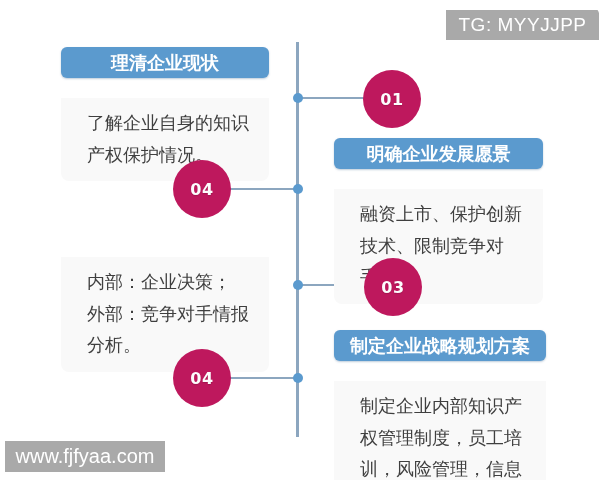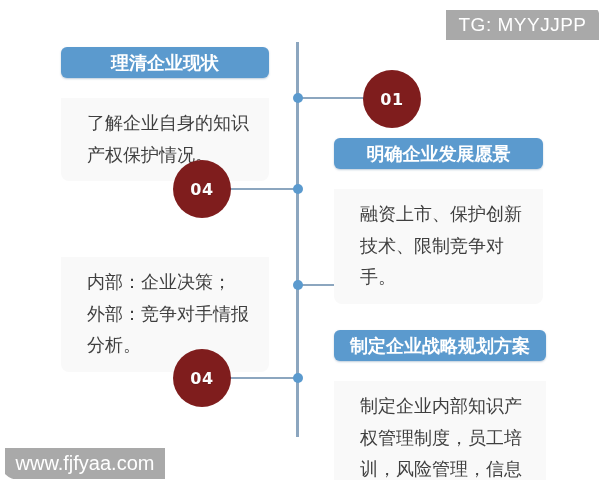--- a/index.html
+++ b/index.html
@@ -15,21 +15,21 @@
   .conn2{left:200px;top:188px;width:98px;}
   .conn3{left:298px;top:284px;width:70px;}
   .conn4{left:200px;top:377px;width:98px;}
   .dot{position:absolute;width:10px;height:10px;border-radius:50%;background:#5B9ACE;z-index:2;}
   .dot1{left:293px;top:93px;}
   .dot2{left:293px;top:184px;}
   .dot3{left:293px;top:280px;}
   .dot4{left:293px;top:373px;}
   
   .num-circle{
-    position:absolute;width:58px;height:58px;border-radius:50%;background:#7f1d1d;
+    position:absolute;width:58px;height:58px;border-radius:50%;background:#be185d;
     color:#fdfdfd;font-weight:bold;font-size:16px;letter-spacing:.5px;
     display:flex;align-items:center;justify-content:center;z-index:3;
     text-shadow:0 1px 1px rgba(0,0,0,.15);
   }
   .c01{left:363px;top:70px;}
   .c02{left:173px;top:160px;}
   .c03{left:364px;top:258px;}
   .c04{left:173px;top:349px;}
   
   .card{position:absolute;z-index:2;}
@@ -52,21 +52,21 @@
   .card3 .bd{min-height:62px;}
   .card4{left:334px;top:330px;width:212px;}
   .card4 .bd{min-height:74px;}
   
   .tag{
     position:absolute;background:#A9A9A9;color:#ffffff;
     display:flex;align-items:center;justify-content:center;z-index:4;
     font-family:"Liberation Sans","DejaVu Sans",sans-serif;
   }
   .tag-top{left:446px;top:10px;width:153px;height:30px;font-size:19px;letter-spacing:.5px;}
-  .tag-bottom{left:5px;top:441px;width:160px;height:31px;font-size:20px;margin-top:7px;}
+  .tag-bottom{left:5px;top:441px;width:160px;height:31px;font-size:20px;}
 </style>
 </head>
 <body>
 
 <div class="canvas">
 
   <div class="tag tag-top">TG: MYYJJPP</div>
   <div class="tag tag-bottom">www.fjfyaa.com</div>
 
   <div class="axis"></div>
@@ -76,20 +76,21 @@
   <div class="conn conn3"></div>
   <div class="conn conn4"></div>
 
   <div class="dot dot1"></div>
   <div class="dot dot2"></div>
   <div class="dot dot3"></div>
   <div class="dot dot4"></div>
 
   <div class="num-circle c01">01</div>
   <div class="num-circle c02">04</div>
+  <div class="num-circle c03">03</div>
   <div class="num-circle c04">04</div>
 
   <div class="card card1">
     <div class="hd">理清企业现状</div>
     <div class="bd">了解企业自身的知识产权保护情况。</div>
   </div>
 
   <div class="card card2">
     <div class="hd">明确企业发展愿景</div>
     <div class="bd">融资上市、保护创新技术、限制竞争对手。</div>

